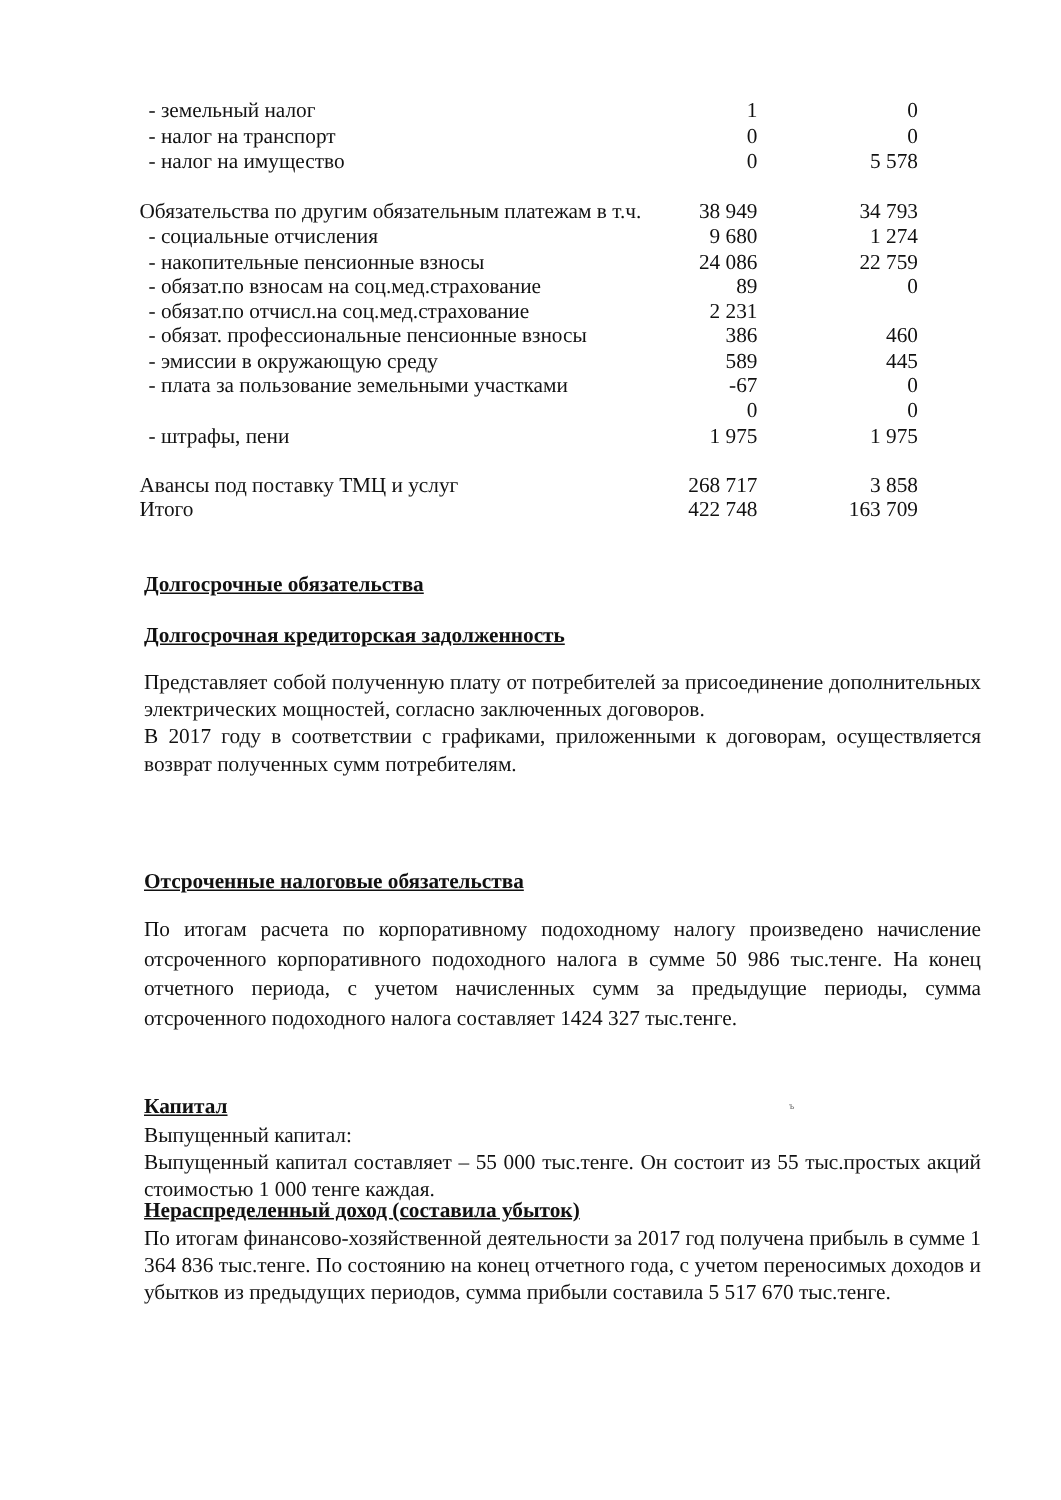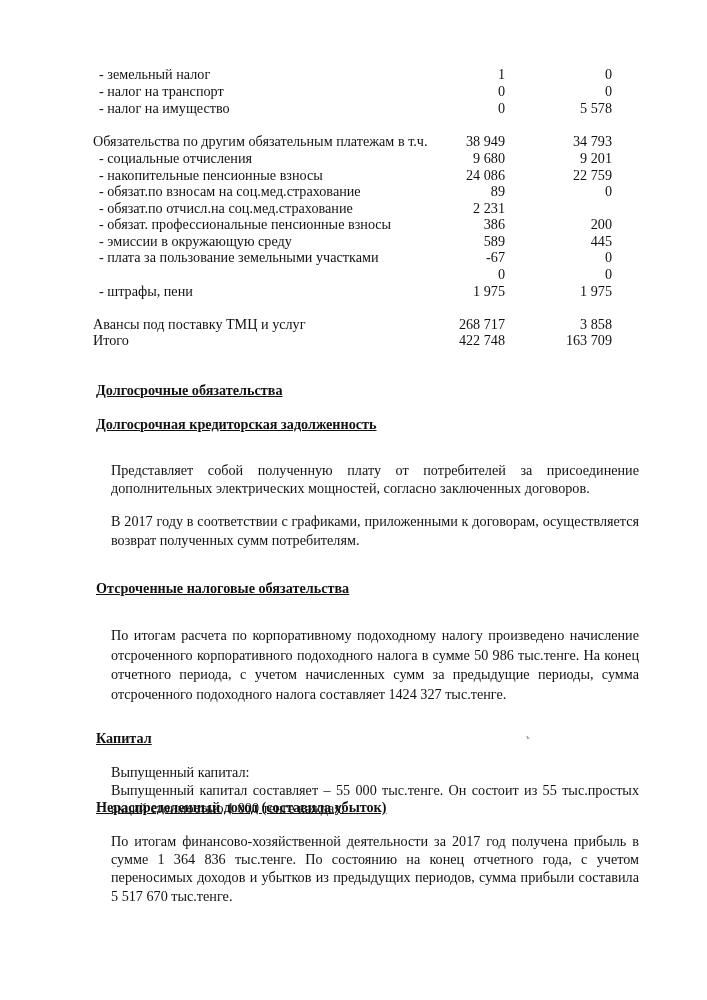--- a/index.html
+++ b/index.html
@@ -8,21 +8,21 @@
       font-family: "Liberation Serif", serif; color: #111; font-size: 14.2px;
     }
     .page { position: absolute; left: 0; top: 0; width: 707px; height: 1000px; }
     .row { position: absolute; left: 93px; width: 560px; height: 17px; line-height: 17px; white-space: nowrap; }
     .row .lbl { position: absolute; left: 0; }
     .row .lbl.indent { left: 6px; }
     .row .v1 { position: absolute; right: 148px; text-align: right; }
     .row .v2 { position: absolute; right: 41px; text-align: right; }
     .h { position: absolute; left: 96px; font-weight: bold; font-size: 14.2px; white-space: nowrap; text-decoration: underline; }
     .para { position: absolute; left: 96px; width: 558px; line-height: 18.2px; text-align: justify; text-align-last: left; }
-    .para p { margin: 15px; }
+    .para p { margin: 0; }
     .mark { position: absolute; left: 526px; top: 733px; font-size: 7px; color: #777; }
   </style>
 </head>
 <body>
 
 <div class="page">
 
   <div class="row" style="top:66px">
     <span class="lbl indent">-  земельный налог</span>
     <span class="v1">1</span>
@@ -40,41 +40,41 @@
   </div>
 
   <div class="row" style="top:133px">
     <span class="lbl">Обязательства по другим обязательным платежам в т.ч.</span>
     <span class="v1">38 949</span>
     <span class="v2">34 793</span>
   </div>
   <div class="row" style="top:150px">
     <span class="lbl indent">-  социальные отчисления</span>
     <span class="v1">9 680</span>
-    <span class="v2">9 201</span>
+    <span class="v2">1 274</span>
   </div>
   <div class="row" style="top:167px">
     <span class="lbl indent">-  накопительные пенсионные взносы</span>
     <span class="v1">24 086</span>
     <span class="v2">22 759</span>
   </div>
   <div class="row" style="top:183px">
     <span class="lbl indent">- обязат.по взносам на соц.мед.страхование</span>
     <span class="v1">89</span>
     <span class="v2">0</span>
   </div>
   <div class="row" style="top:200px">
     <span class="lbl indent">- обязат.по отчисл.на соц.мед.страхование</span>
     <span class="v1">2 231</span>
     <span class="v2"></span>
   </div>
   <div class="row" style="top:216px">
     <span class="lbl indent">-  обязат. профессиональные пенсионные взносы</span>
     <span class="v1">386</span>
-    <span class="v2">200</span>
+    <span class="v2">460</span>
   </div>
   <div class="row" style="top:233px">
     <span class="lbl indent">-  эмиссии в окружающую среду</span>
     <span class="v1">589</span>
     <span class="v2">445</span>
   </div>
   <div class="row" style="top:249px">
     <span class="lbl indent">-  плата за пользование земельными участками</span>
     <span class="v1">-67</span>
     <span class="v2">0</span>

